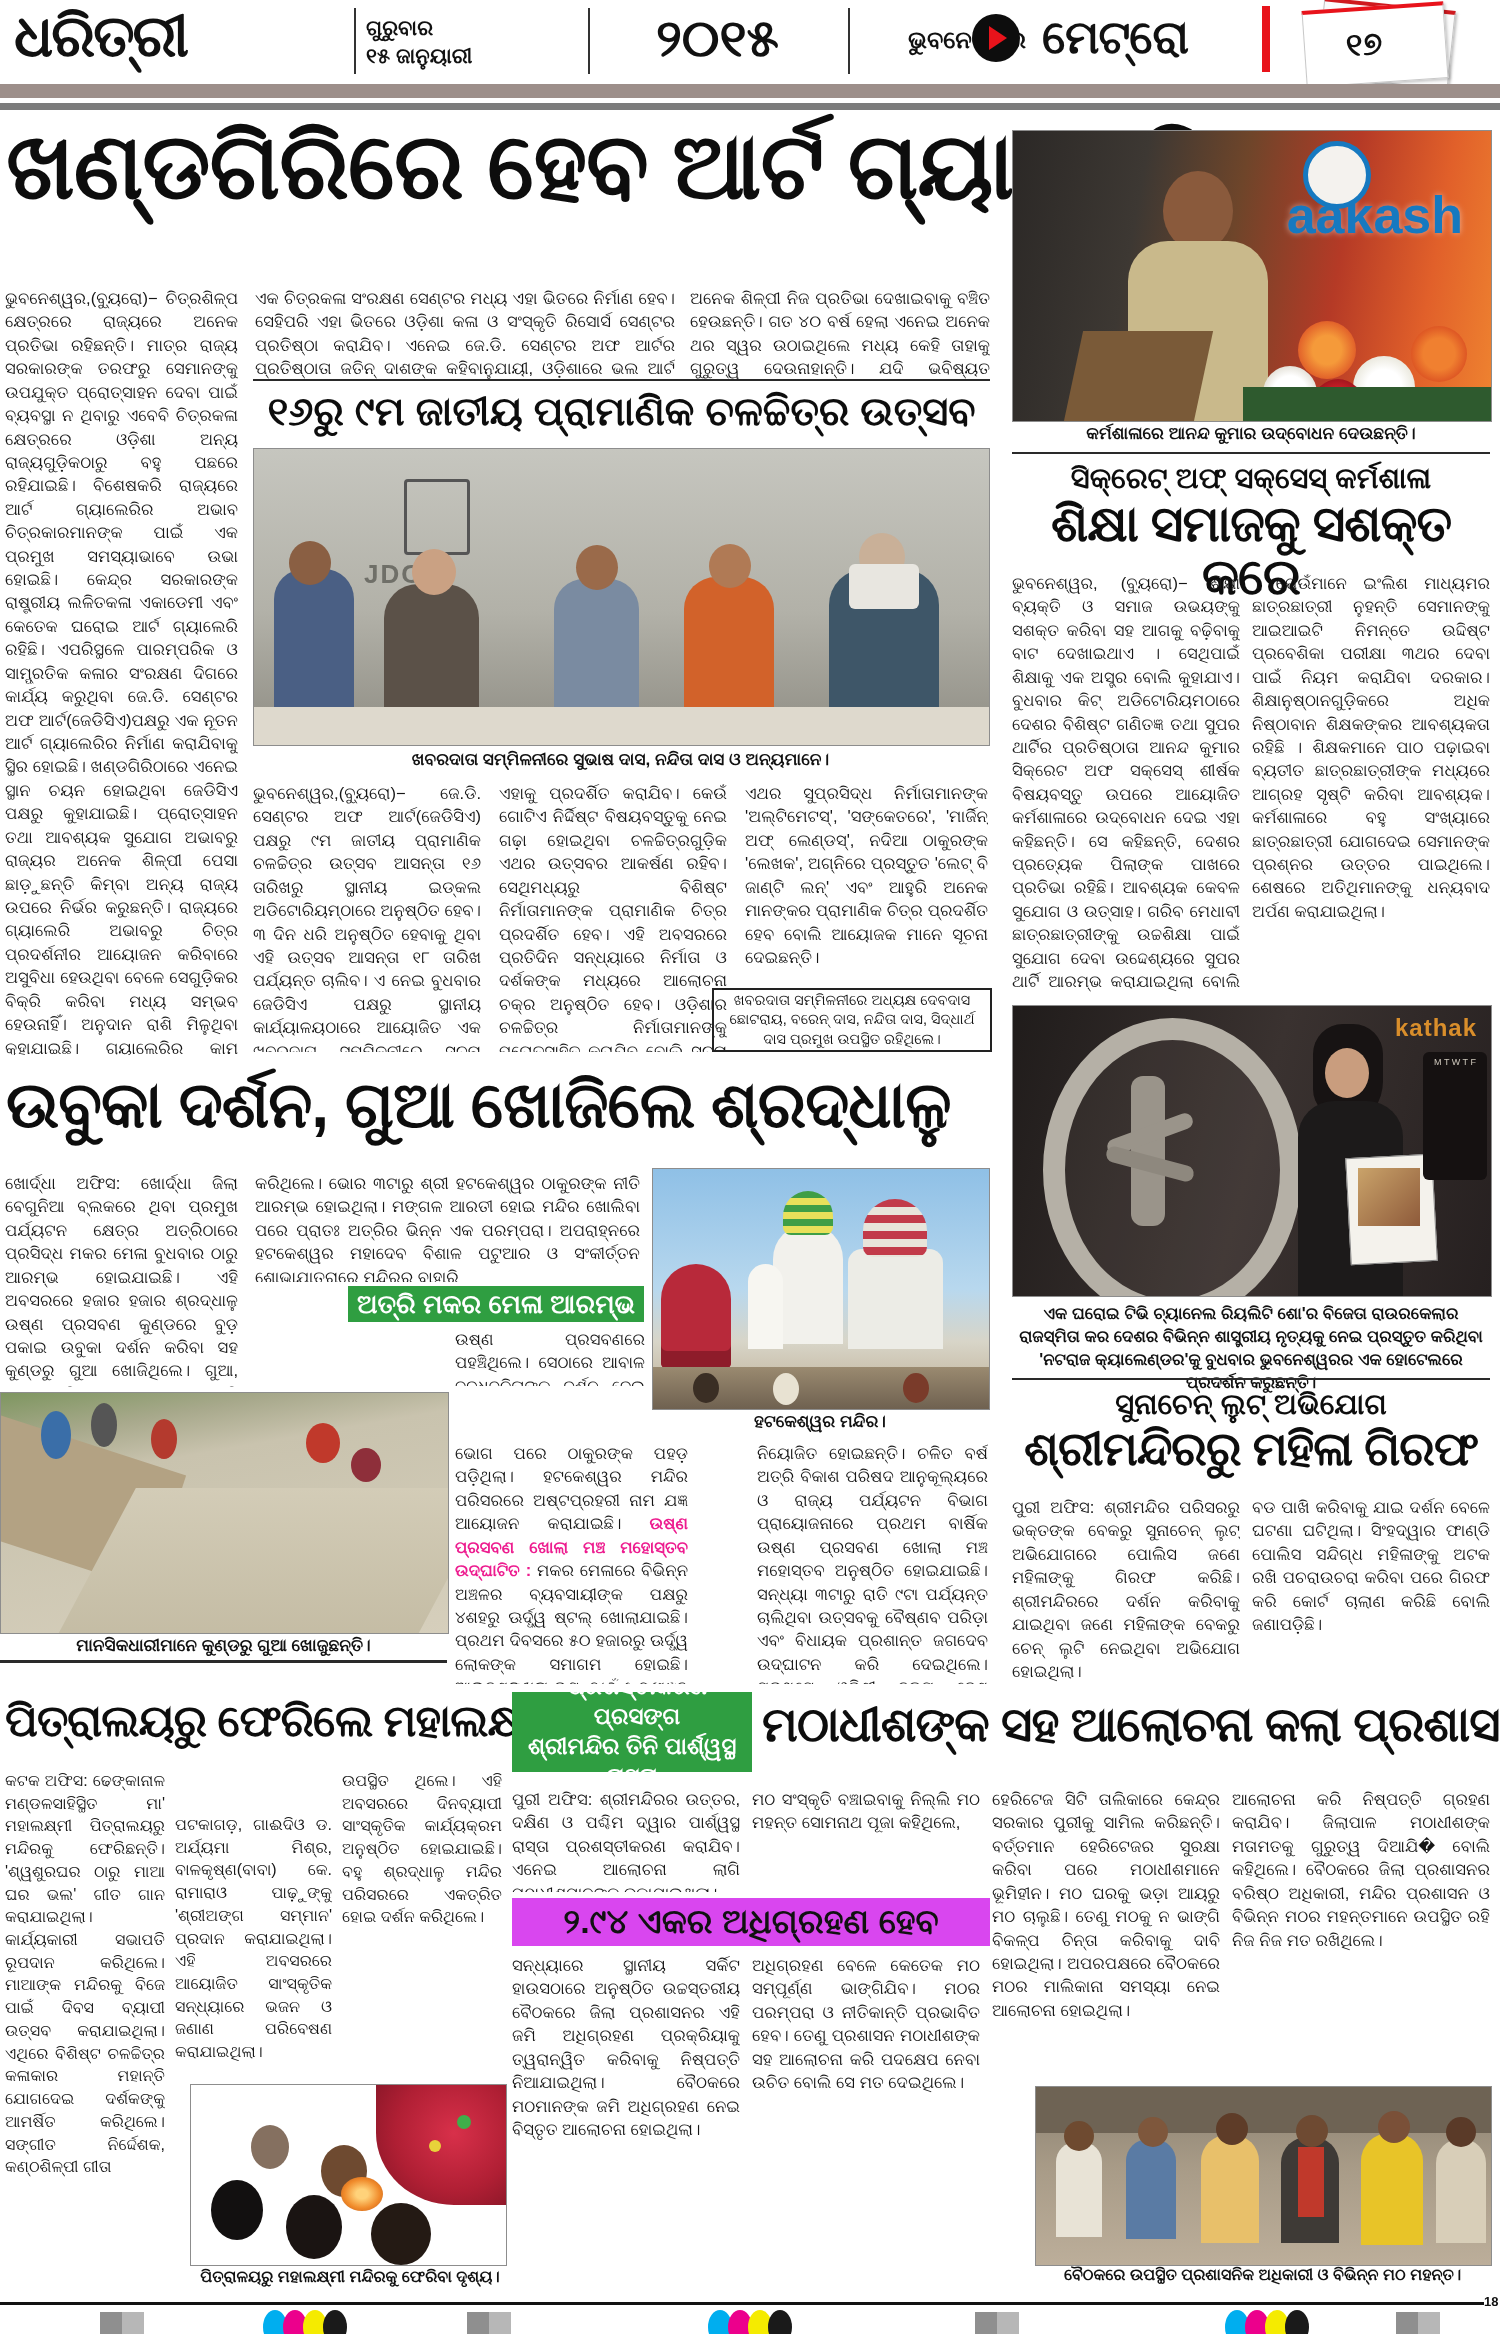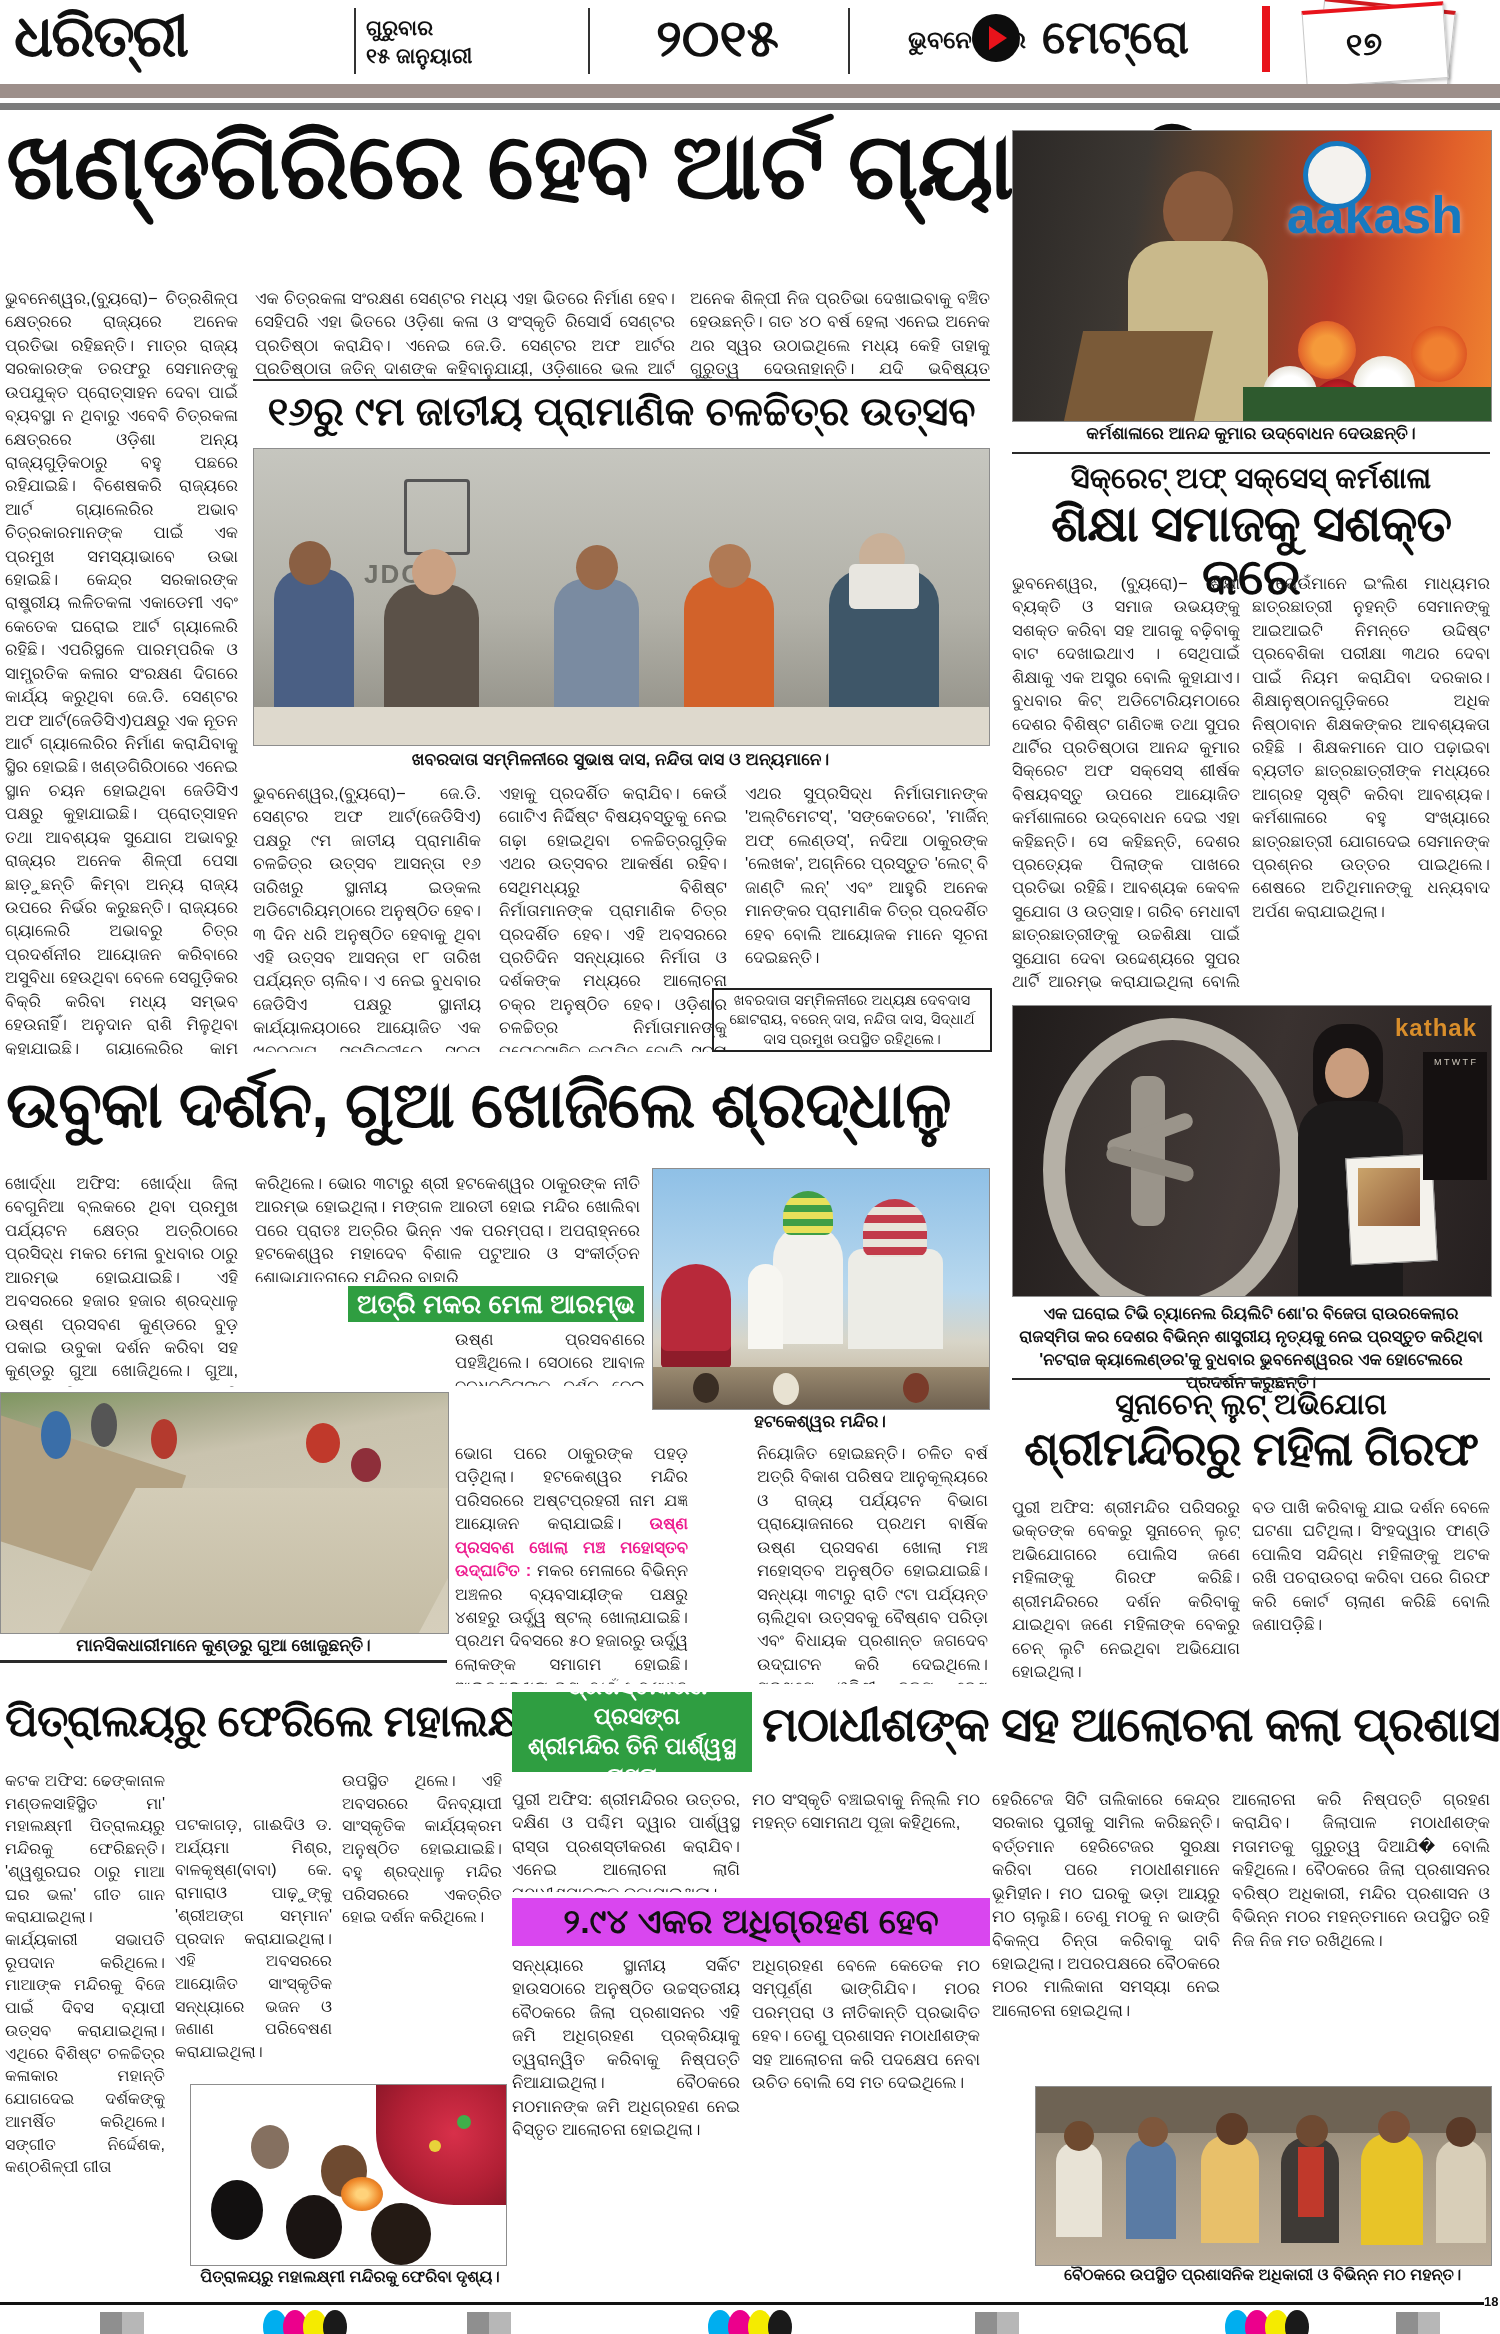--- a/index.html
+++ b/index.html
@@ -153,21 +153,21 @@
     <div class="abs" style="right:14px;top:8px;font-size:24px;font-weight:700;color:#d98e2b;letter-spacing:1px;">kathak</div>
     <div class="abs" style="left:30px;top:12px;width:215px;height:260px;border:22px solid #b5b0a6;border-radius:50%;background:rgba(120,110,100,.15);"></div>
     <div class="abs" style="left:118px;top:70px;width:34px;height:150px;background:#9a948a;border-radius:12px;"></div>
     <div class="abs" style="left:92px;top:120px;width:90px;height:16px;background:#9a948a;border-radius:8px;transform:rotate(-20deg);"></div>
     <div class="abs" style="left:92px;top:150px;width:90px;height:16px;background:#8e887e;border-radius:8px;transform:rotate(15deg);"></div>
     <div class="blob" style="left:300px;top:18px;width:70px;height:95px;background:#171313;border-radius:30px 30px 40%;"></div>
     <div class="blob" style="left:312px;top:42px;width:44px;height:50px;background:#c99d7e;"></div>
     <div class="abs" style="left:285px;top:95px;width:105px;height:195px;background:#1c1a1a;border-radius:36px 36px 0 0;"></div>
     <div class="abs" style="left:335px;top:150px;width:85px;height:105px;background:#f4f2ec;border:1px solid #888;transform:rotate(-3deg);"></div>
     <div class="abs" style="left:345px;top:162px;width:62px;height:58px;background:linear-gradient(135deg,#caa36a,#8e5a3a);"></div>
-    <div class="abs" style="right:4px;top:46px;width:56px;height:120px;background:#151111;color:#cfc9bd;font-size:9px;line-height:1.5;padding:4px;text-align:center;">M T W T F</div>
+    <div class="abs" style="right:4px;top:46px;width:56px;height:120px;background:#151111;color:#cfc9bd;font-size:9px;line-height:1.5;padding:4px;text-align:center;border-radius:6px;">M T W T F</div>
   </div>
   <div class="cap" style="left:1012px;top:1302px;width:478px;font-weight:700;font-size:16.5px;line-height:1.4;">ଏକ ଘରୋଇ ଟିଭି ଚ୍ୟାନେଲ ରିୟଲିଟି ଶୋ'ର ବିଜେତା ରାଉରକେଲାର ରାଜସ୍ମିତା କର ଦେଶର ବିଭିନ୍ନ ଶାସ୍ତ୍ରୀୟ ନୃତ୍ୟକୁ ନେଇ ପ୍ରସ୍ତୁତ କରିଥିବା 'ନଟରାଜ କ୍ୟାଲେଣ୍ଡର'କୁ ବୁଧବାର ଭୁବନେଶ୍ୱରର ଏକ ହୋଟେଲରେ ପ୍ରଦର୍ଶନ କରୁଛନ୍ତି।</div>
   <div class="rule" style="left:1012px;top:1378px;width:478px;height:2px;"></div>
 
   <div class="kicker" style="left:1012px;top:1388px;width:478px;font-size:29px;">ସୁନାଚେନ୍ ଲୁଟ୍ ଅଭିଯୋଗ</div>
   <div class="headline" style="left:1012px;top:1424px;width:478px;font-size:47px;text-align:center;">ଶ୍ରୀମନ୍ଦିରରୁ ମହିଳା ଗିରଫ</div>
   <div class="bodytxt" style="left:1252px;top:1496px;width:238px;height:186px;">ବଡ ପାଖି କରିବାକୁ ଯାଇ ଦର୍ଶନ ବେଳେ ଘଟଣା ଘଟିଥିଲା। ସିଂହଦ୍ୱାର ଫାଣ୍ଡି ପୋଲିସ ସନ୍ଦିଗ୍ଧ ମହିଳାଙ୍କୁ ଅଟକ ରଖି ପଚରାଉଚରା କରିବା ପରେ ଗିରଫ କରି କୋର୍ଟ ଚାଲାଣ କରିଛି ବୋଲି ଜଣାପଡ଼ିଛି।</div>
   <div class="bodytxt" style="left:1012px;top:1496px;width:228px;height:186px;">ପୁରୀ ଅଫିସ: ଶ୍ରୀମନ୍ଦିର ପରିସରରୁ ଭକ୍ତଙ୍କ ବେକରୁ ସୁନାଚେନ୍ ଲୁଟ୍ ଅଭିଯୋଗରେ ପୋଲିସ ଜଣେ ମହିଳାଙ୍କୁ ଗିରଫ କରିଛି। ଶ୍ରୀମନ୍ଦିରରେ ଦର୍ଶନ କରିବାକୁ ଯାଇଥିବା ଜଣେ ମହିଳାଙ୍କ ବେକରୁ ଚେନ୍ ଲୁଟି ନେଇଥିବା ଅଭିଯୋଗ ହୋଇଥିଲା।</div>
 
   <div class="headline" style="left:5px;top:1698px;width:500px;font-size:44px;white-space:nowrap;">ପିତ୍ରାଲୟରୁ ଫେରିଲେ ମହାଲକ୍ଷ୍ମୀ</div>

